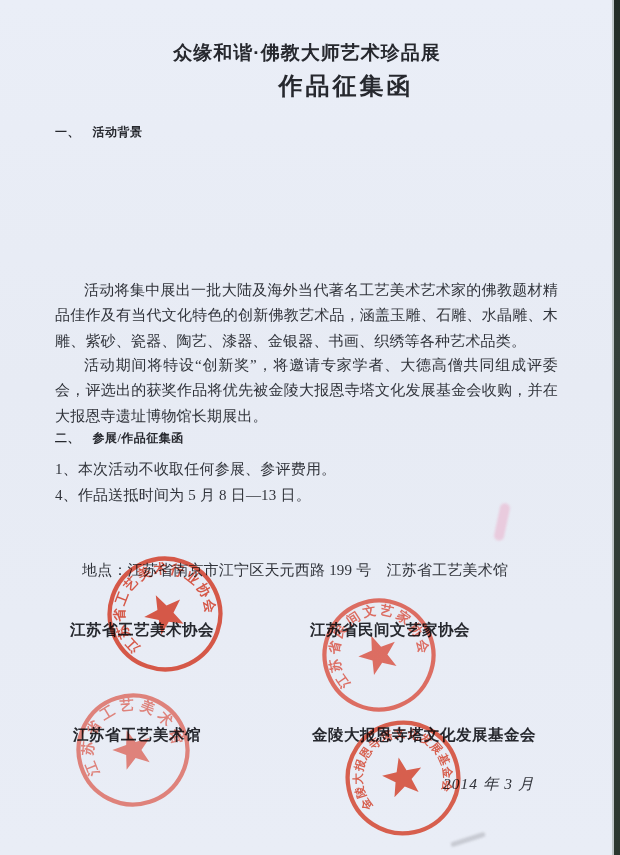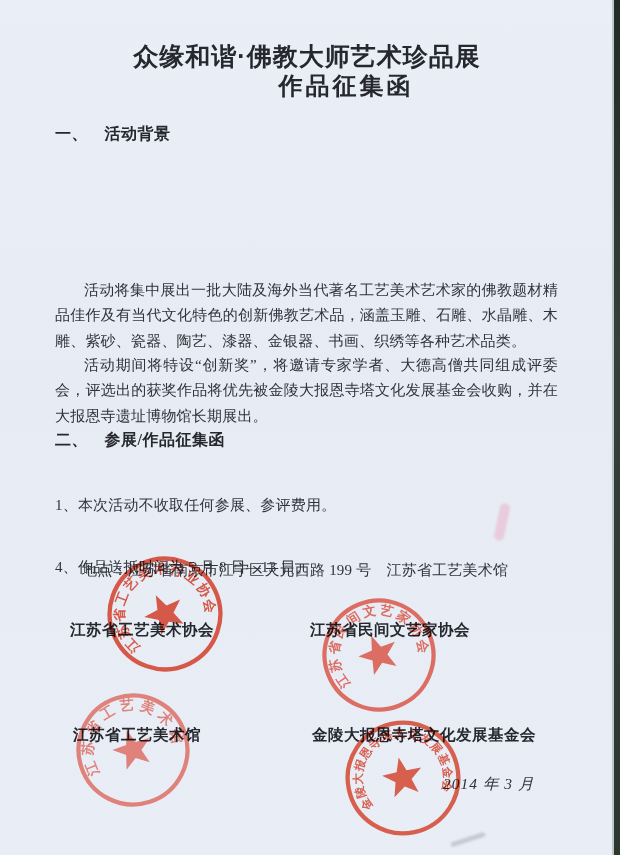--- a/index.html
+++ b/index.html
@@ -17,38 +17,38 @@
   .scan-edge{
     position:absolute;top:0;right:0;width:6px;height:855px;
     background:linear-gradient(180deg,#222c26 0%,#34403a 40%,#2c372f 100%);
   }
   .scan-edge::before{
     content:"";position:absolute;left:-2px;top:0;width:2px;height:100%;
     background:rgba(140,150,145,.45);
   }
   .doc-title{
     position:absolute;top:40px;left:0;width:614px;text-align:center;
-    font-size:25px;font-weight:bold;letter-spacing:1px;color:#26282e;
+    font-size:19px;font-weight:bold;letter-spacing:1px;color:#26282e;
     font-family:"Liberation Sans","DejaVu Sans",sans-serif;
   }
   .doc-subtitle{
     position:absolute;top:70px;left:0;width:614px;text-align:center;
     font-size:24px;font-weight:bold;letter-spacing:3px;color:#26282e;padding-left:39px;
   }
-  .h1{position:absolute;left:55px;font-size:16px;font-weight:bold;color:#26282e;letter-spacing:.5px;text-align:right;}
+  .h1{position:absolute;left:55px;font-size:12px;font-weight:bold;color:#26282e;letter-spacing:.5px;text-align:right;}
   .para{
     position:absolute;left:55px;width:503px;
     font-size:15px;line-height:25.4px;text-align:justify;
     text-indent:29px;letter-spacing:.2px;margin:0;
   }
   .items{
     position:absolute;left:55px;width:503px;
     font-size:15px;line-height:26px;letter-spacing:.2px;
   }
-  .items div{white-space:nowrap;margin-top:36px;}
+  .items div{white-space:nowrap;}
   .loc{
     position:absolute;left:55px;width:520px;
     font-size:15px;letter-spacing:.2px;text-indent:27px;white-space:nowrap;
   }
   .org-label{
     position:absolute;font-size:15.5px;font-weight:bold;color:#26282e;
     letter-spacing:.5px;white-space:nowrap;z-index:2;
   }
   .doc-date{
     position:absolute;left:443px;top:774px;font-size:15.5px;

